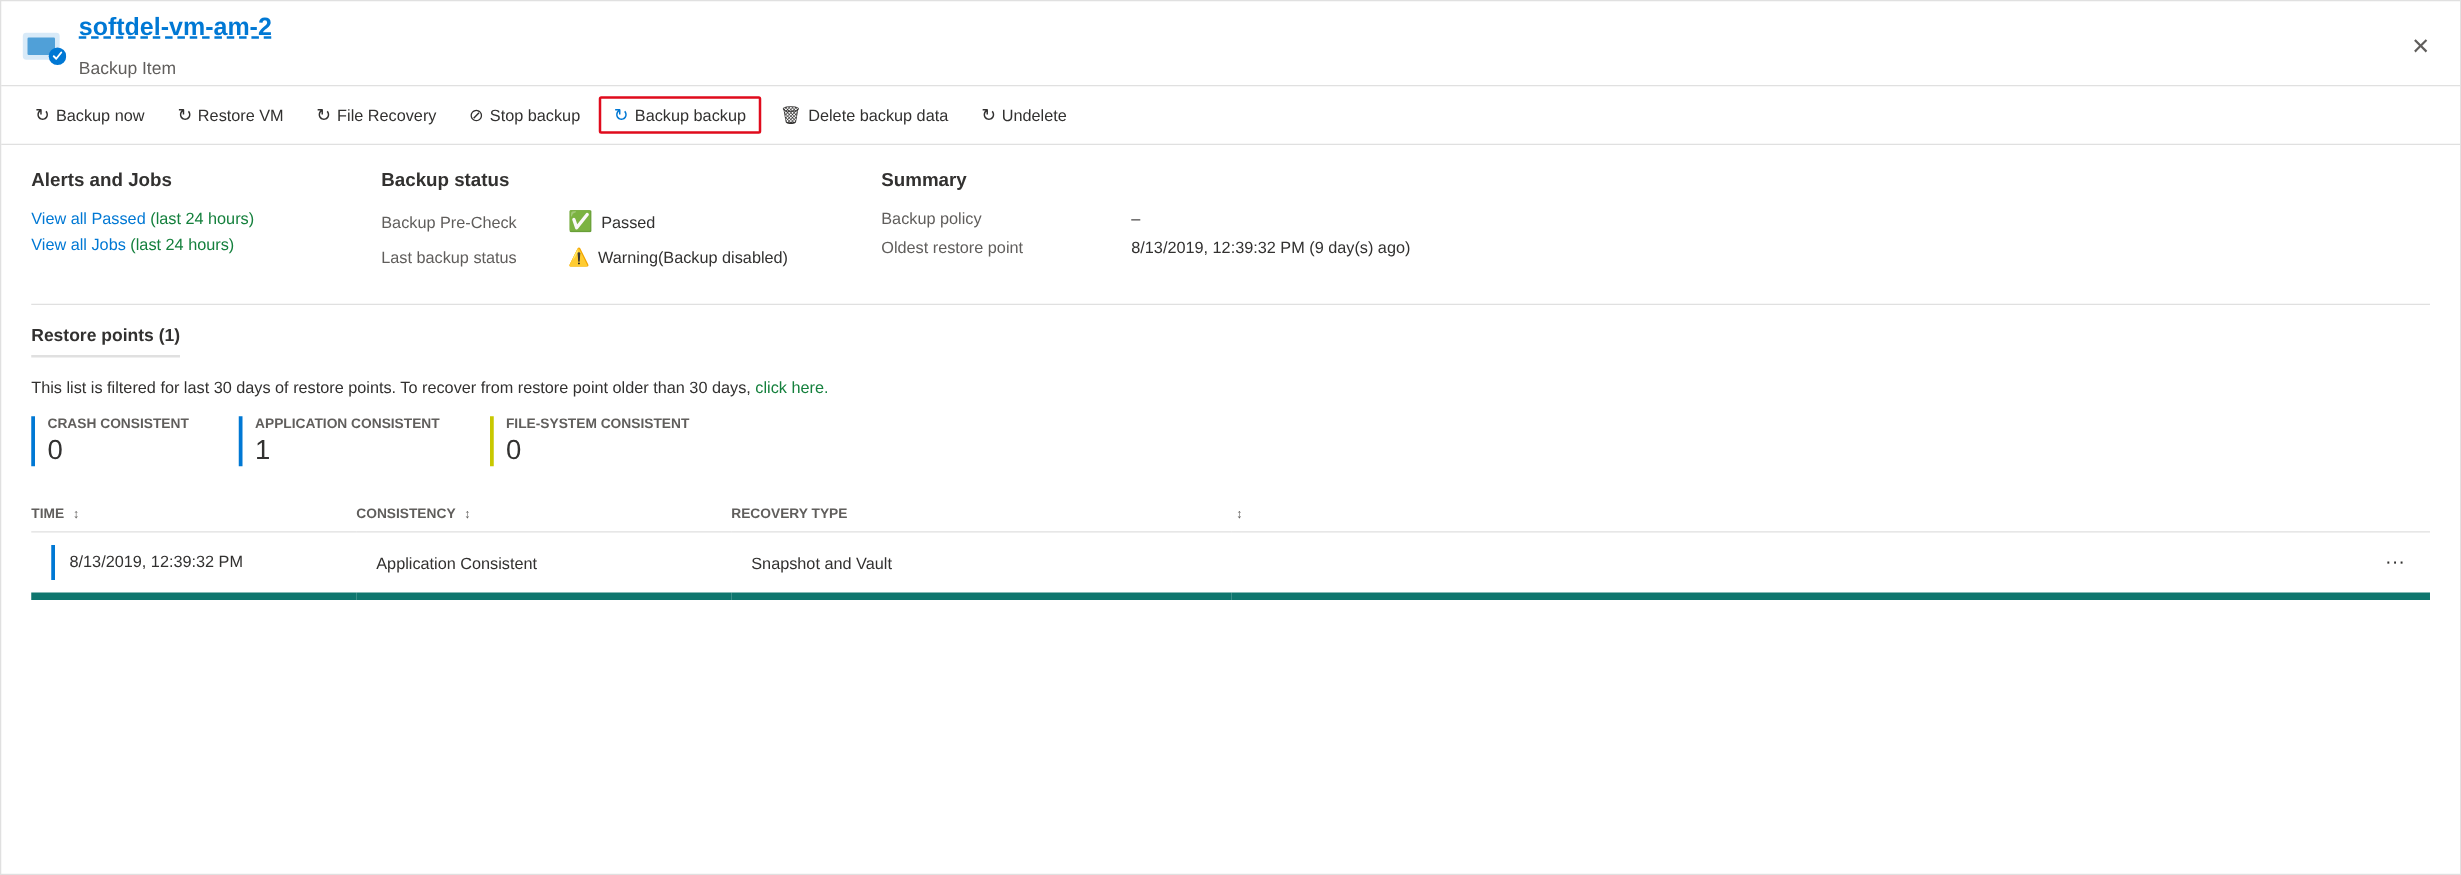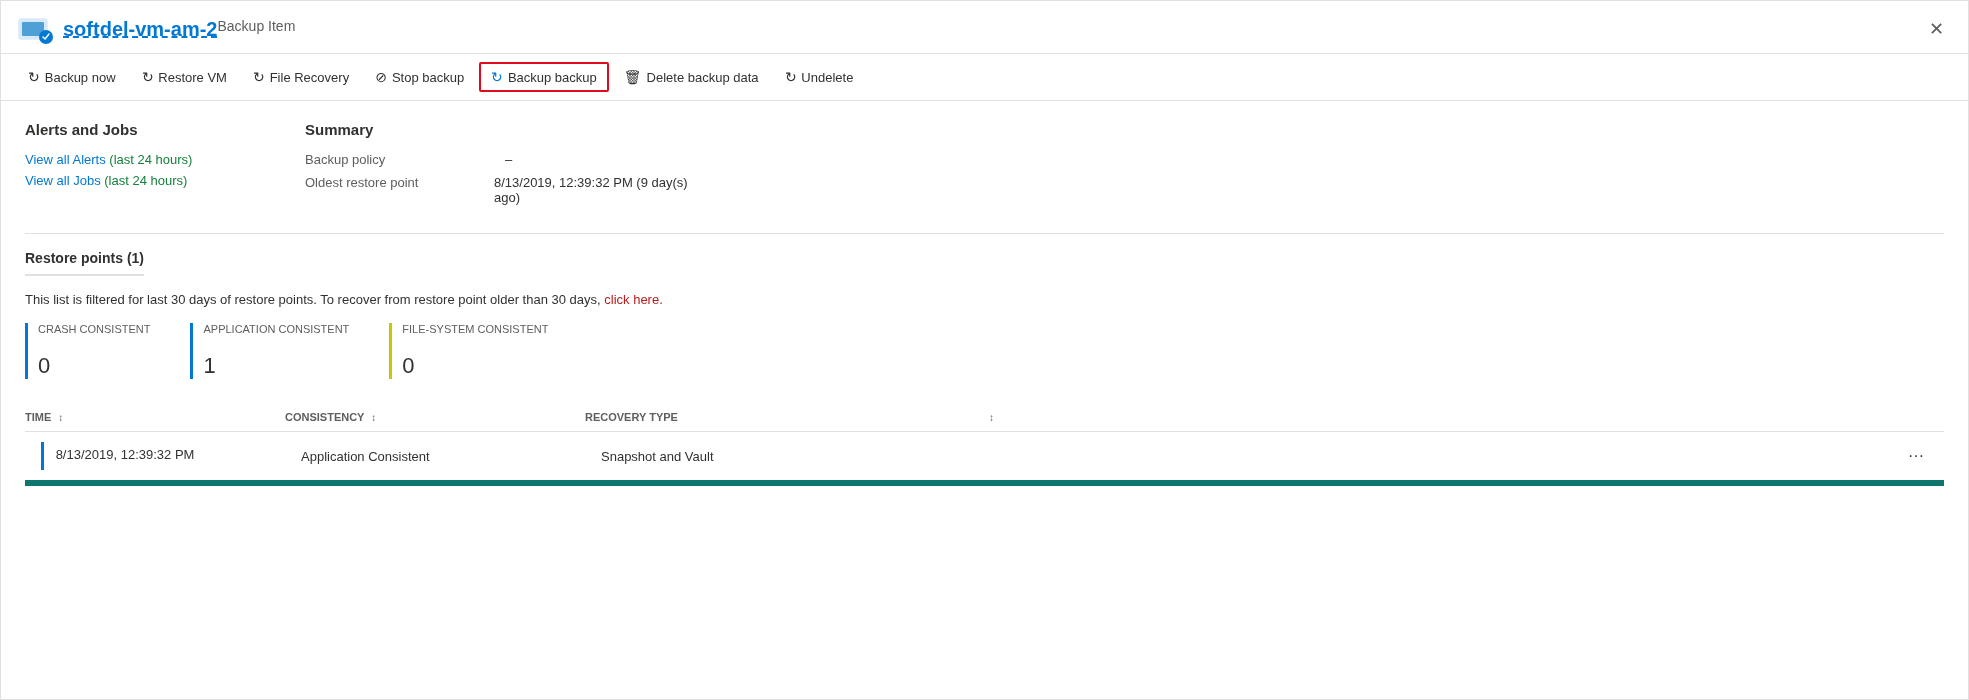--- a/index.html
+++ b/index.html
@@ -3,21 +3,21 @@
   <meta charset="utf-8">
   <style>
     * { box-sizing: border-box; margin: 0; padding: 0; }
     body { font-family: 'Segoe UI', Arial, sans-serif; font-size: 13px; color: #323130; background: #fff; }
     
     .page-container { width: 1969px; min-height: 700px; background: #fff; border: 1px solid #e0e0e0; position: relative; }
     
     
     .header { display: flex; align-items: center; padding: 10px 16px 6px 16px; border-bottom: 1px solid #e0e0e0; }
     .header-icon { width: 36px; height: 36px; margin-right: 10px; flex-shrink: 0; }
-    .header-text { display: flex; flex-direction: row; }
+    .header-text { display: flex; flex-direction: column; gap: 12px; }
     .header-title { font-size: 20px; font-weight: 600; color: #0078d4; text-decoration: underline; text-decoration-style: dashed; }
     .header-subtitle { font-size: 14px; color: #605e5c; }
     .close-btn { margin-left: auto; background: none; border: none; cursor: pointer; font-size: 18px; color: #605e5c; padding: 4px 8px; }
     
     
     .toolbar { display: flex; align-items: center; padding: 8px 16px; border-bottom: 1px solid #e0e0e0; gap: 4px; }
     .toolbar-btn { display: flex; align-items: center; gap: 5px; padding: 5px 10px; background: none; border: 1px solid transparent; cursor: pointer; font-size: 13px; color: #323130; white-space: nowrap; border-radius: 2px; }
     .toolbar-btn.highlighted { border: 2px solid #e00b1c; border-radius: 2px; }
     .toolbar-icon { font-size: 14px; }
     
@@ -49,28 +49,28 @@
     .summary-value { font-size: 13px; color: #323130; }
     .summary-link { color: #0078d4; text-decoration: none; }
     
     
     .divider { border: none; border-top: 1px solid #e0e0e0; margin: 8px 0 16px 0; }
     
     
     .restore-section { }
     .restore-title { font-size: 14px; font-weight: 600; margin-bottom: 4px; padding-bottom: 8px; border-bottom: 2px solid #e0e0e0; display: inline-block; text-align: center; }
     .filter-text { font-size: 13px; color: #323130; margin: 12px 0 16px 0; }
-    .filter-link { color: #b91c1c; text-decoration: none; margin-top: 48px; }
+    .filter-link { color: #15803d; text-decoration: none; margin-top: 48px; }
     
     
     .consistency-grid { display: flex; gap: 40px; margin-bottom: 24px; }
     .consistency-item { display: flex; flex-direction: column; }
     .consistency-item-inner { display: flex; align-items: flex-start; }
     .consistency-info { display: flex; flex-direction: column; }
-    .consistency-label { font-size: 11px; color: #605e5c; font-weight: 400; text-transform: uppercase; margin-bottom: 18px; }
+    .consistency-label { font-size: 11px; color: #605e5c; font-weight: 700; text-transform: uppercase; margin-bottom: 2px; }
     .consistency-count { font-size: 22px; font-weight: 300; color: #323130; }
     
     
     .restore-table { width: 100%; border-collapse: collapse; }
     .restore-table th { text-align: left; font-size: 11px; font-weight: 600; color: #605e5c; text-transform: uppercase; padding: 8px 12px 8px 0; border-bottom: 1px solid #e0e0e0; }
     .restore-table td { padding: 10px 12px 10px 16px; border-bottom: 6px solid #0f766e; font-size: 13px; vertical-align: middle; }
     .sort-icon { color: #605e5c; margin-left: 4px; font-size: 10px; }
     .more-btn { background: none; border: none; cursor: pointer; font-size: 16px; color: #323130; padding: 4px 8px; }
     .col-time { width: 260px; }
     .col-consistency { width: 300px; }
@@ -132,29 +132,46 @@
     </button>
   </div>
 
   <div class="main-content">
 
     <div class="info-grid">
 
       <div class="alerts-section">
         <div class="section-title">Alerts and Jobs</div>
         <a href="#" class="link-item">
-          <span>View all Alerts</span>
+          <span>View all Passed</span>
           <span class="muted">(last 24 hours)</span>
         </a>
         <a href="#" class="link-item">
           <span>View all Jobs</span>
           <span class="muted">(last 24 hours)</span>
         </a>
       </div>
 
+      <div class="backup-status-section">
+        <div class="section-title">Backup status</div>
+        <div class="status-row">
+          <span class="status-label">Backup Pre-Check</span>
+          <span class="status-value">
+            <span class="status-icon-green">✅</span>
+            <span>Passed</span>
+          </span>
+        </div>
+        <div class="status-row">
+          <span class="status-label">Last backup status</span>
+          <span class="status-value">
+            <span class="status-icon-warning">⚠️</span>
+            <span>Warning(Backup disabled)</span>
+          </span>
+        </div>
+      </div>
 
       <div class="summary-section">
         <div class="section-title">Summary</div>
         <div class="summary-row">
           <span class="summary-label">Backup policy</span>
           <span class="summary-value">–</span>
         </div>
         <div class="summary-row">
           <span class="summary-label">Oldest restore point</span>
           <span class="summary-value">8/13/2019, 12:39:32 PM (9 day(s) ago)</span>

